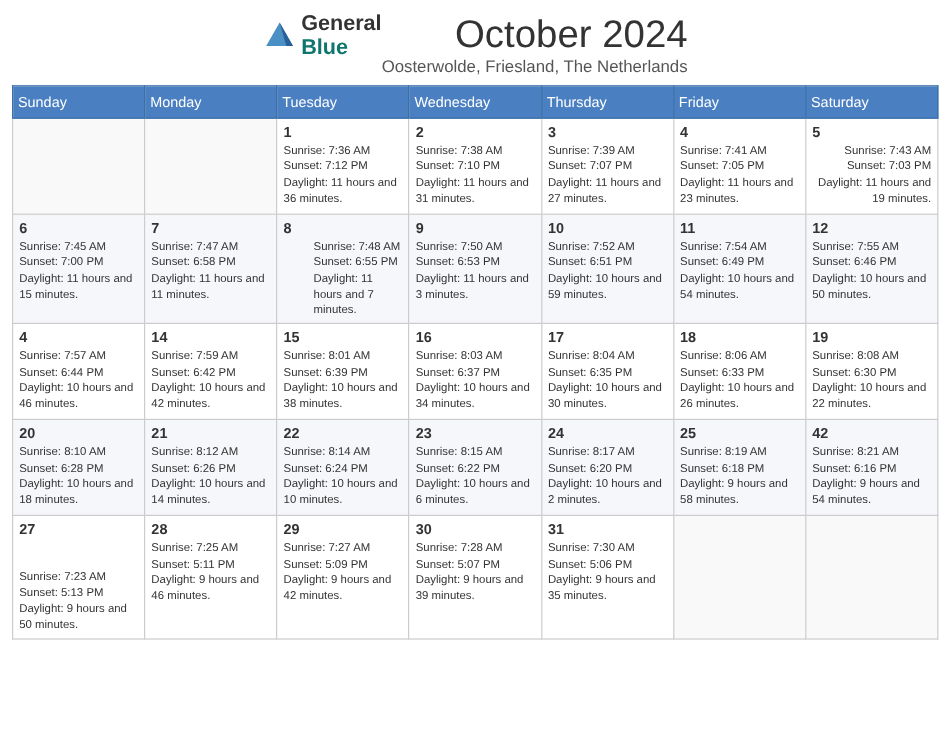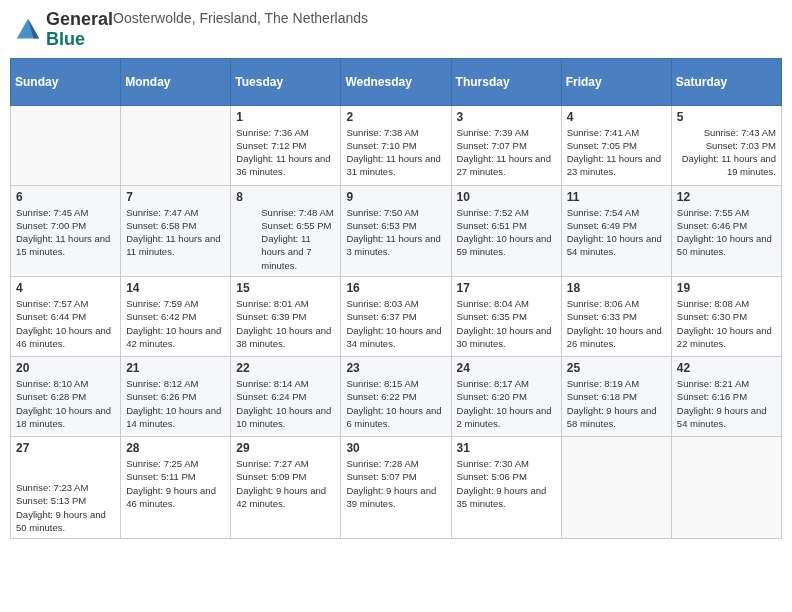--- a/index.html
+++ b/index.html
@@ -5,21 +5,21 @@
     * { box-sizing: border-box; margin: 0; padding: 0; }
     body {
       font-family: Arial, sans-serif;
       background: #fff;
       width: 792px;
       min-height: 612px;
       padding: 10px;
     }
     .header {
       display: flex;
-      justify-content: flex-start;
+      justify-content: center;
       align-items: flex-start;
       margin-bottom: 8px;
       padding: 0 4px;
     }
     .logo {
       display: flex;
       align-items: center;
       gap: 4px;
     }
     .logo-icon {
@@ -40,22 +40,22 @@
     }
     table {
       width: 100%;
       border-collapse: collapse;
       table-layout: fixed;
     }
     th {
       background-color: #4a7fc1;
       color: #fff;
       font-size: 12px;
-      font-weight: bold;
-      padding: 16px 4px;
+      font-weight: normal;
+      padding: 6px 4px;
       text-align: left;
       border: 1px solid #3a6fa8;
     }
     td {
       border: 1px solid #ccc;
       vertical-align: top;
       padding: 4px 5px;
       font-size: 10px;
       color: #333;
       height: 80px;
@@ -90,20 +90,21 @@
     <svg class="logo-icon" viewBox="0 0 40 40" xmlns="http://www.w3.org/2000/svg">
       <polygon points="20,4 36,32 4,32" fill="#4a90c4"></polygon>
       <polygon points="20,4 36,32 28,32" fill="#2a6099"></polygon>
     </svg>
     <div>
       <div style="font-size:18px;font-weight:bold;color:#333;line-height:1.1;">General</div>
       <div style="font-size:18px;font-weight:bold;color:#0f766e;line-height:1.1;">Blue</div>
     </div>
   </div>
   <div class="title-block">
+    <div class="month-title">October 2024</div>
     <div class="subtitle">Oosterwolde, Friesland, The Netherlands</div>
   </div>
 </div>
 
 <table>
   <thead>
     <tr>
     <th>Sunday</th>
         <th>Monday</th>
         <th>Tuesday</th>

